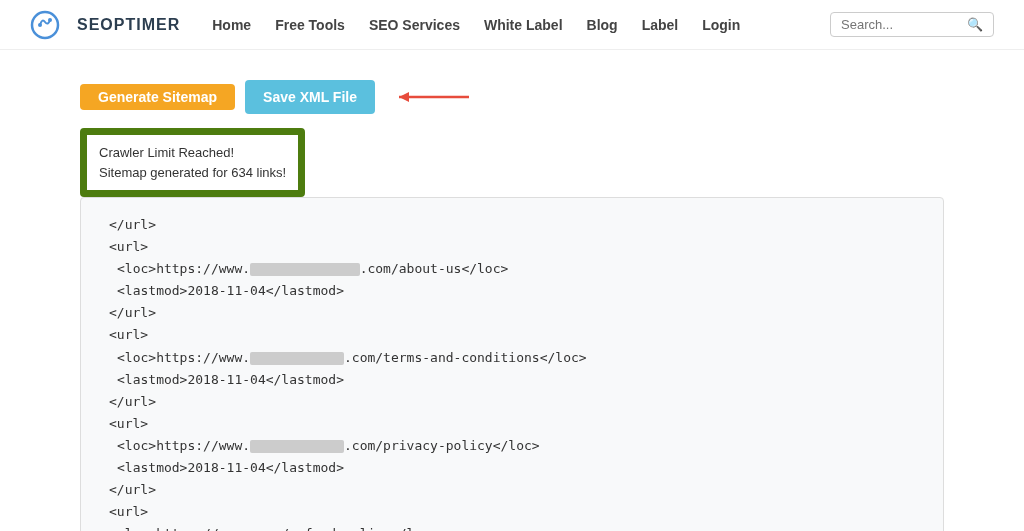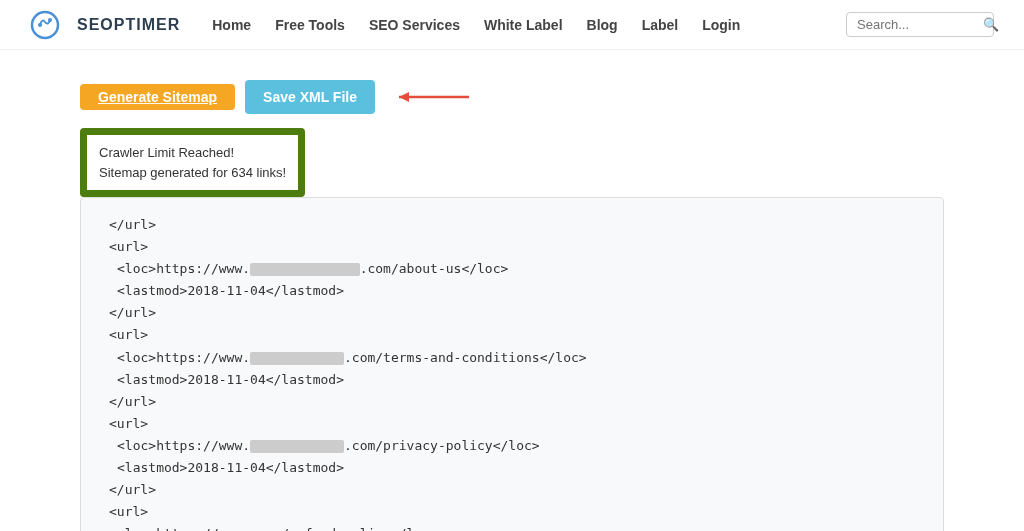--- a/index.html
+++ b/index.html
@@ -42,21 +42,21 @@
       cursor: pointer;
       text-decoration: none;
     }
     .search-box {
       display: flex;
       align-items: center;
       border: 1px solid #ccc;
       border-radius: 4px;
       padding: 4px 10px;
       gap: 6px;
-      width: 148px;
+      width: 164px;
     }
     .search-box input {
       border: none;
       outline: none;
       font-size: 13px;
       color: #999;
       width: 120px;
     }
     .search-icon-svg {
       color: #999;
@@ -78,21 +78,20 @@
     }
     .btn-generate {
       background: #f5a623;
       color: #fff;
       border: none;
       padding: 5px 18px;
       border-radius: 4px;
       cursor: pointer;
       font-size: 14px;
       font-weight: 600;
-      text-decoration: underline;
     }
     .btn-save {
       background: #5bc0de;
       color: #fff;
       border: none;
       padding: 9px 18px;
       border-radius: 4px;
       cursor: pointer;
       font-size: 14px;
       font-weight: 600;

